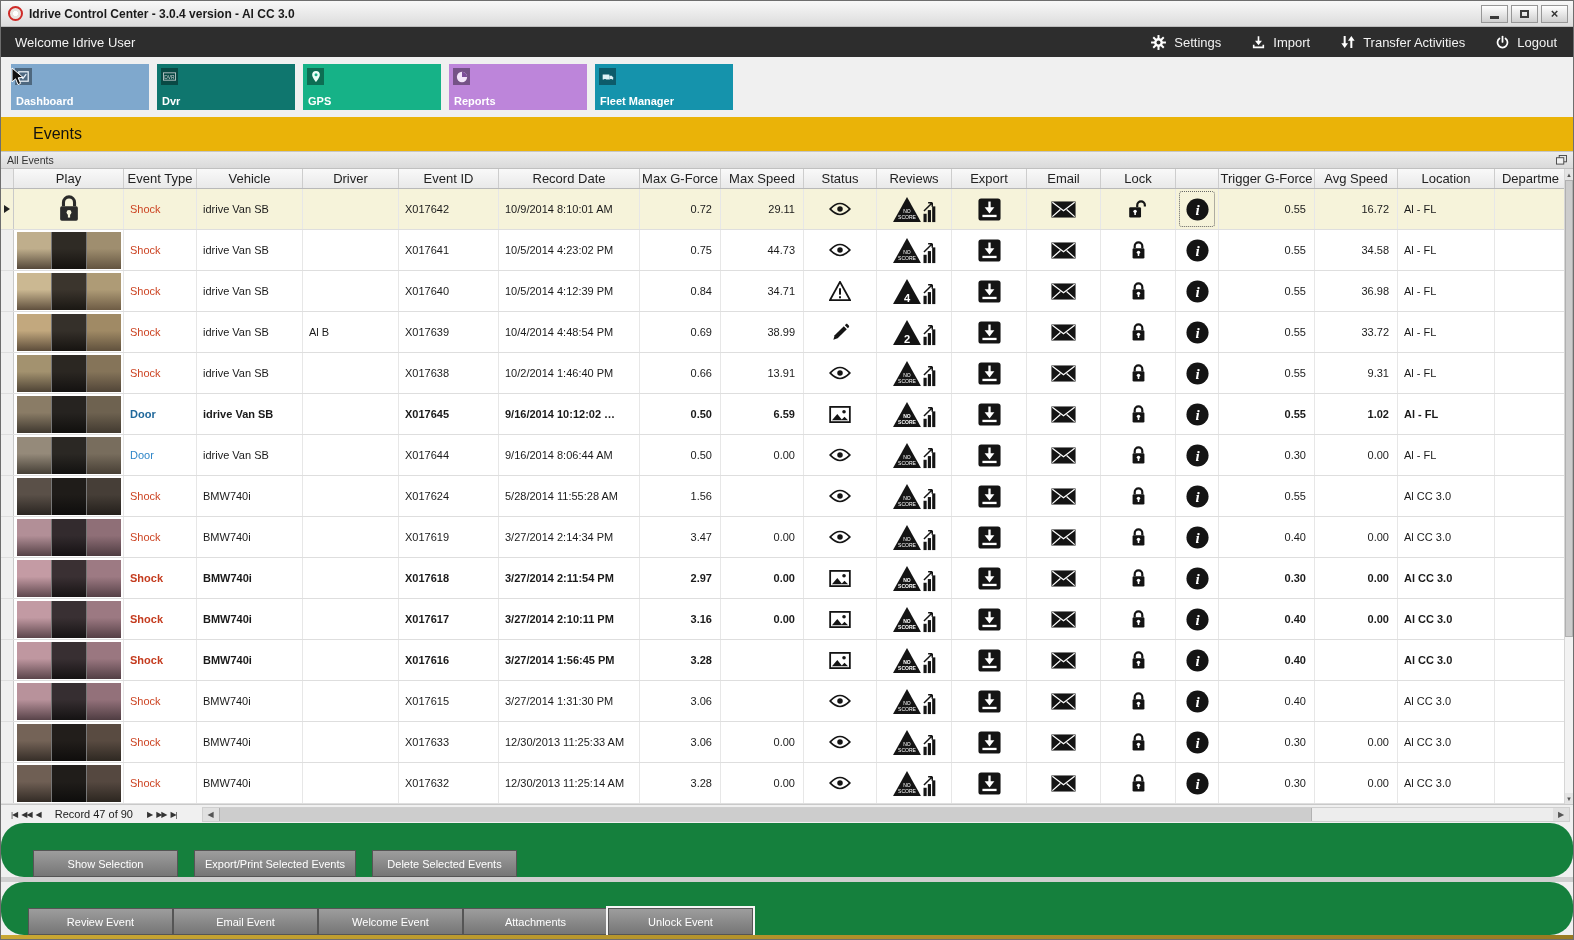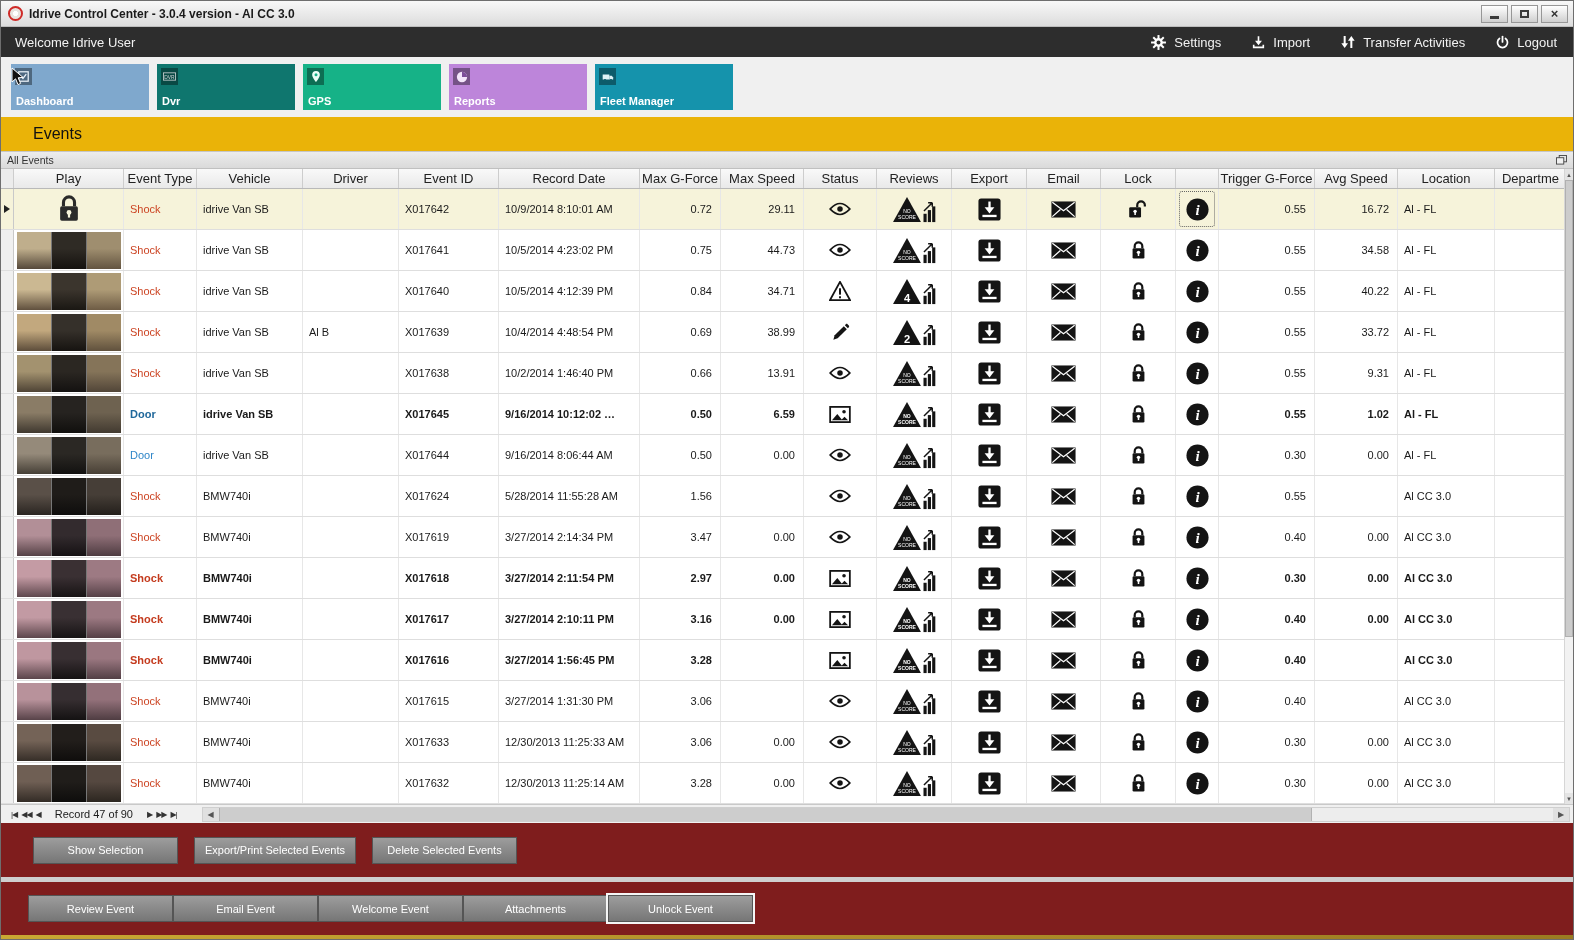--- a/index.html
+++ b/index.html
@@ -66,21 +66,21 @@
   
   .pager { flex:0 0 19px; background:#f0f0f0; border-top:1px solid #c9c9c9; display:flex; align-items:center; font-size:11px; color:#222; padding-left:6px; gap:7px; }
   .pg-btn { font-size:8px; color:#333; padding:0 2px; letter-spacing:-1px; }
   .pg-label { font-size:11px; color:#1a1a1a; padding:0 3px; }
   .hscroll { flex:1; height:15px; margin:0 3px 0 14px; background:#ededed; border:1px solid #cfcfcf; display:flex; align-items:stretch; }
   .hs-btn { width:16px; display:flex; align-items:center; justify-content:center; font-size:8px; color:#555; background:#e0e0e0; }
   .hs-thumb { width:80%; background:#cdcdcd; border-left:1px solid #b2b2b2; border-right:1px solid #b2b2b2; }
   .hs-track { flex:1; }
 
   
-  .panel { background:#7f1d1d; display:flex; align-items:center; }
+  .panel { background:#15803d; display:flex; align-items:flex-end;border-radius:23px; }
   .panel1 { flex:0 0 54px; padding-left:32px; gap:16px; }
   .panel-sep { flex:0 0 5px; background:#cfcfcf; }
   .panel2 { flex:0 0 53px; padding-left:27px; }
   .pbtn { height:27px; min-width:145px; background:linear-gradient(#9d9d9d,#767676); border:1px solid #555; color:#fff; font-size:11px; display:flex; align-items:center; justify-content:center; padding:0 10px; }
   .pbtn.focused { outline:2px solid #f5f5f5; }
   .accent-strip { flex:0 0 4px; background:linear-gradient(90deg,#c9a733,#9a7b22); }
 </style>
 </head>
 <body>
 
@@ -449,21 +449,21 @@
           </div>
           <div class="cell center">
             <span class="info-wrap">
               <svg width="23" height="23" viewBox="0 0 26 26">
                 <circle cx="13" cy="13" r="12.5" fill="#141414"></circle>
                 <text x="13" y="19.5" font-size="17" font-style="italic" font-weight="bold" font-family="Liberation Serif, serif" fill="#fff" text-anchor="middle">i</text>
               </svg>
             </span>
           </div>
           <div class="cell right">0.55</div>
-          <div class="cell right">40.22</div>
+          <div class="cell right">36.98</div>
           <div class="cell left">Al - FL</div>
           <div class="cell left"></div>
         </div>
         <div class="trow" style="grid-template-columns: 13px 110px 73px 106px 96px 100px 141px 81px 83px 73px 75px 75px 74px 75px 43px 96px 83px 97px 72px;">
           <div class="cell gutter"></div>
           <div class="cell center">
             <span class="thumb">
               <span class="pan" style="background:linear-gradient(180deg,#c2a87e 0%,#c2a87e 45%,#5c4c3a 100%)"></span>
               <span class="pan" style="background:linear-gradient(180deg,#35302a 0%,#35302a 45%,#161310 100%)"></span>
               <span class="pan" style="background:linear-gradient(180deg,#a08a65 0%,#a08a65 45%,#60513d 100%)"></span>

